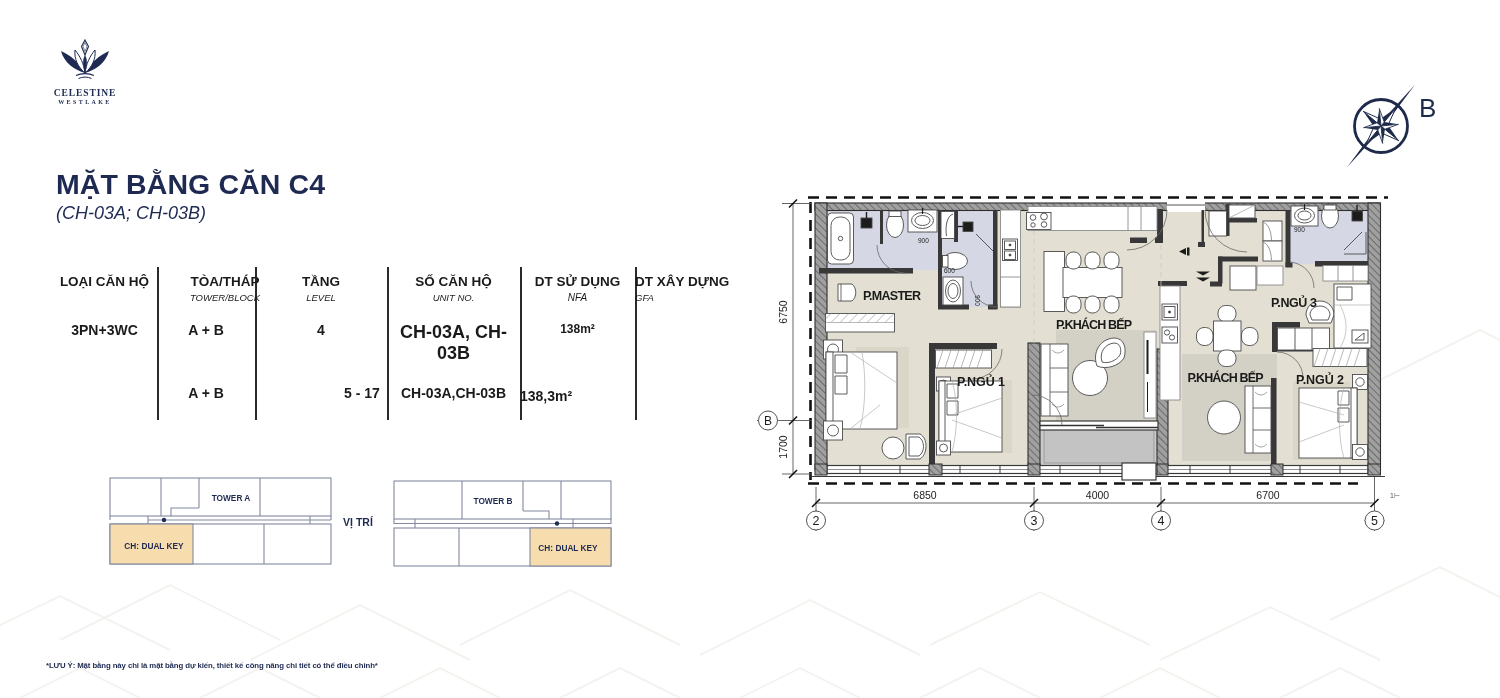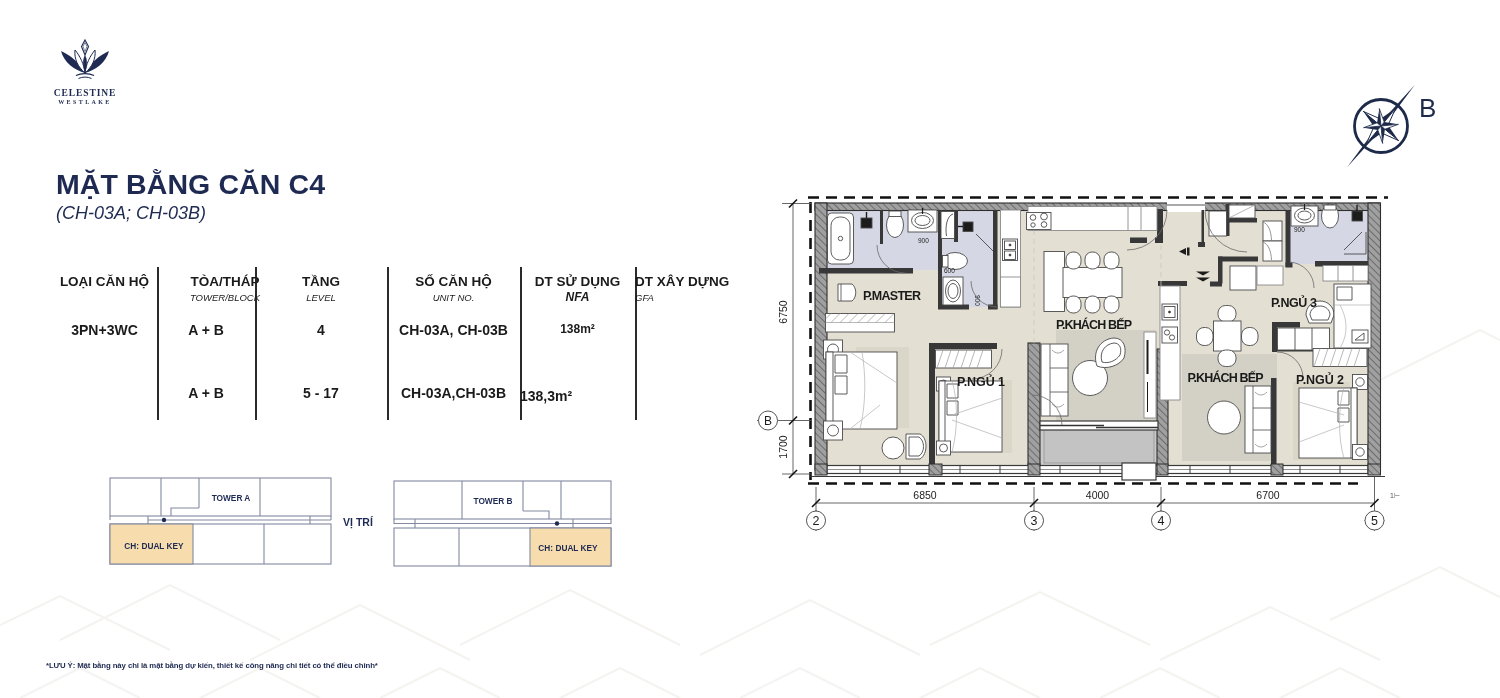--- a/index.html
+++ b/index.html
@@ -578,28 +578,28 @@
   <div class="abs" style="left:157px;top:267px;width:1.5px;height:153px;background:#2a2a2a;"></div>
   <div class="abs" style="left:255px;top:267px;width:1.5px;height:153px;background:#2a2a2a;"></div>
   <div class="abs" style="left:387px;top:267px;width:1.5px;height:153px;background:#2a2a2a;"></div>
   <div class="abs" style="left:520px;top:267px;width:1.5px;height:153px;background:#2a2a2a;"></div>
   <div class="abs" style="left:635px;top:267px;width:1.5px;height:153px;background:#2a2a2a;"></div>
 
   <div class="abs" style="left:52px;top:274px;width:105px;text-align:center;font-weight:bold;font-size:13.5px;">LOẠI CĂN HỘ</div>
   <div class="abs" style="left:157px;top:274px;width:98px;text-align:center;font-weight:bold;font-size:13.5px;margin-left:19px;">TÒA/THÁP<br><span style="font-weight:normal;font-style:italic;font-size:9.5px;">TOWER/BLOCK</span></div>
   <div class="abs" style="left:255px;top:274px;width:132px;text-align:center;font-weight:bold;font-size:13.5px;">TẦNG<br><span style="font-weight:normal;font-style:italic;font-size:9.5px;">LEVEL</span></div>
   <div class="abs" style="left:387px;top:274px;width:133px;text-align:center;font-weight:bold;font-size:13.5px;">SỐ CĂN HỘ<br><span style="font-weight:normal;font-style:italic;font-size:9.5px;margin-top:25px;">UNIT NO.</span></div>
-  <div class="abs" style="left:520px;top:274px;width:115px;text-align:center;font-weight:bold;font-size:13.5px;">DT SỬ DỤNG<br><span style="font-weight:bold;font-style:italic;font-size:12px;margin-top:40px;">NFA</span></div>
+  <div class="abs" style="left:520px;top:274px;width:115px;text-align:center;font-weight:bold;font-size:13.5px;">DT SỬ DỤNG<br><span style="font-weight:normal;font-style:italic;font-size:10px;margin-top:40px;">NFA</span></div>
   <div class="abs" style="left:635px;top:274px;width:110px;text-align:left;font-weight:bold;font-size:13.5px;">DT XÂY DỰNG<br><span style="font-weight:normal;font-style:italic;font-size:9.5px;">GFA</span></div>
 
   <div class="abs" style="left:52px;top:322px;width:105px;text-align:center;font-weight:bold;font-size:14px;">3PN+3WC</div>
   <div class="abs" style="left:157px;top:322px;width:98px;text-align:center;font-weight:bold;font-size:14px;">A + B</div>
   <div class="abs" style="left:255px;top:322px;width:132px;text-align:center;font-weight:bold;font-size:14px;">4</div>
-  <div class="abs" style="left:387px;top:322px;width:133px;text-align:center;font-weight:bold;font-size:14px;">CH-03A, CH-03B</div>
+  <div class="abs" style="left:387px;top:322px;width:133px;text-align:center;font-weight:bold;font-size:18px;">CH-03A, CH-03B</div>
   <div class="abs" style="left:520px;top:322px;width:115px;text-align:center;font-weight:bold;font-size:12px;">138m²</div>
 
   <div class="abs" style="left:157px;top:385px;width:98px;text-align:center;font-weight:bold;font-size:14px;">A + B</div>
-  <div class="abs" style="left:255px;top:385px;width:132px;text-align:center;font-weight:bold;font-size:14px;">5 - 17</div>
+  <div class="abs" style="left:255px;top:385px;width:132px;text-align:center;font-weight:bold;font-size:14px;padding-left:41px;">5 - 17</div>
   <div class="abs" style="left:387px;top:385px;width:133px;text-align:center;font-weight:bold;font-size:14px;">CH-03A,CH-03B</div>
   <div class="abs" style="left:520px;top:388px;width:115px;text-align:left;font-weight:bold;font-size:14px;">138,3m²</div>
 </div>
 
 <div class="abs navy" style="left:46px;top:661px;font-size:7.8px;letter-spacing:-0.1px;font-weight:bold;">*LƯU Ý: Mặt bằng này chỉ là mặt bằng dự kiến, thiết kế công năng chi tiết có thể điều chỉnh*</div>
 
 </body></html>

